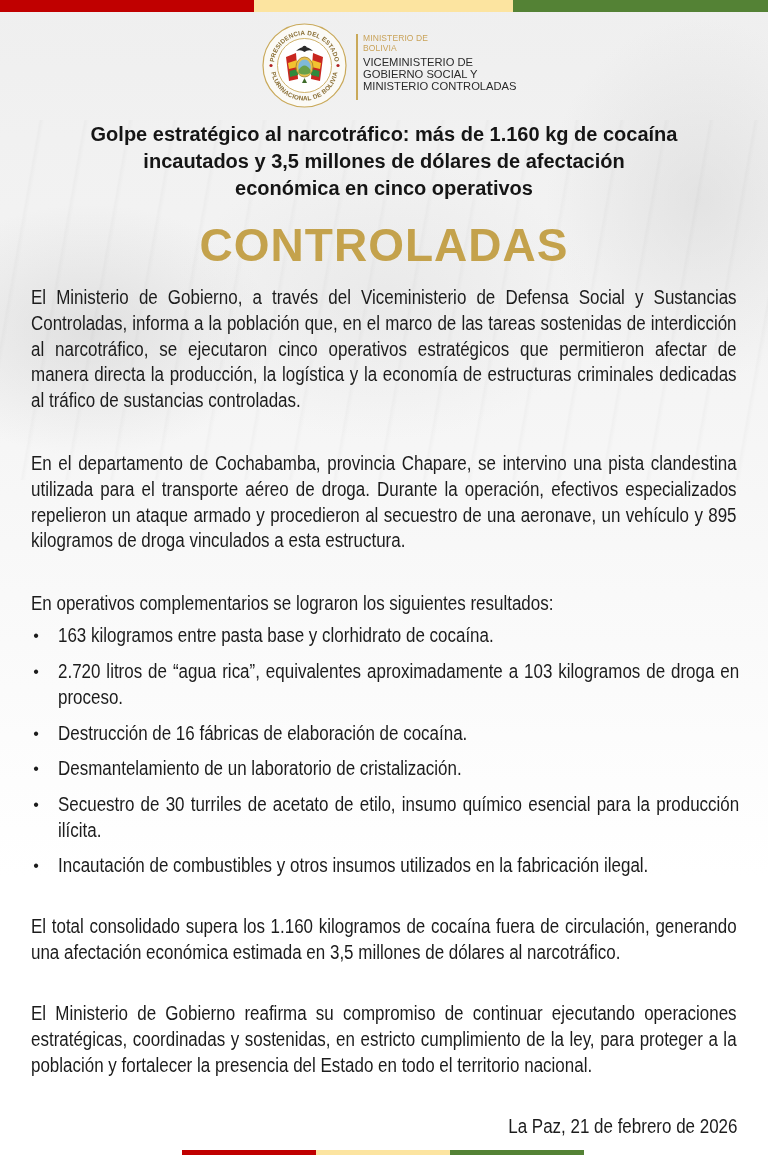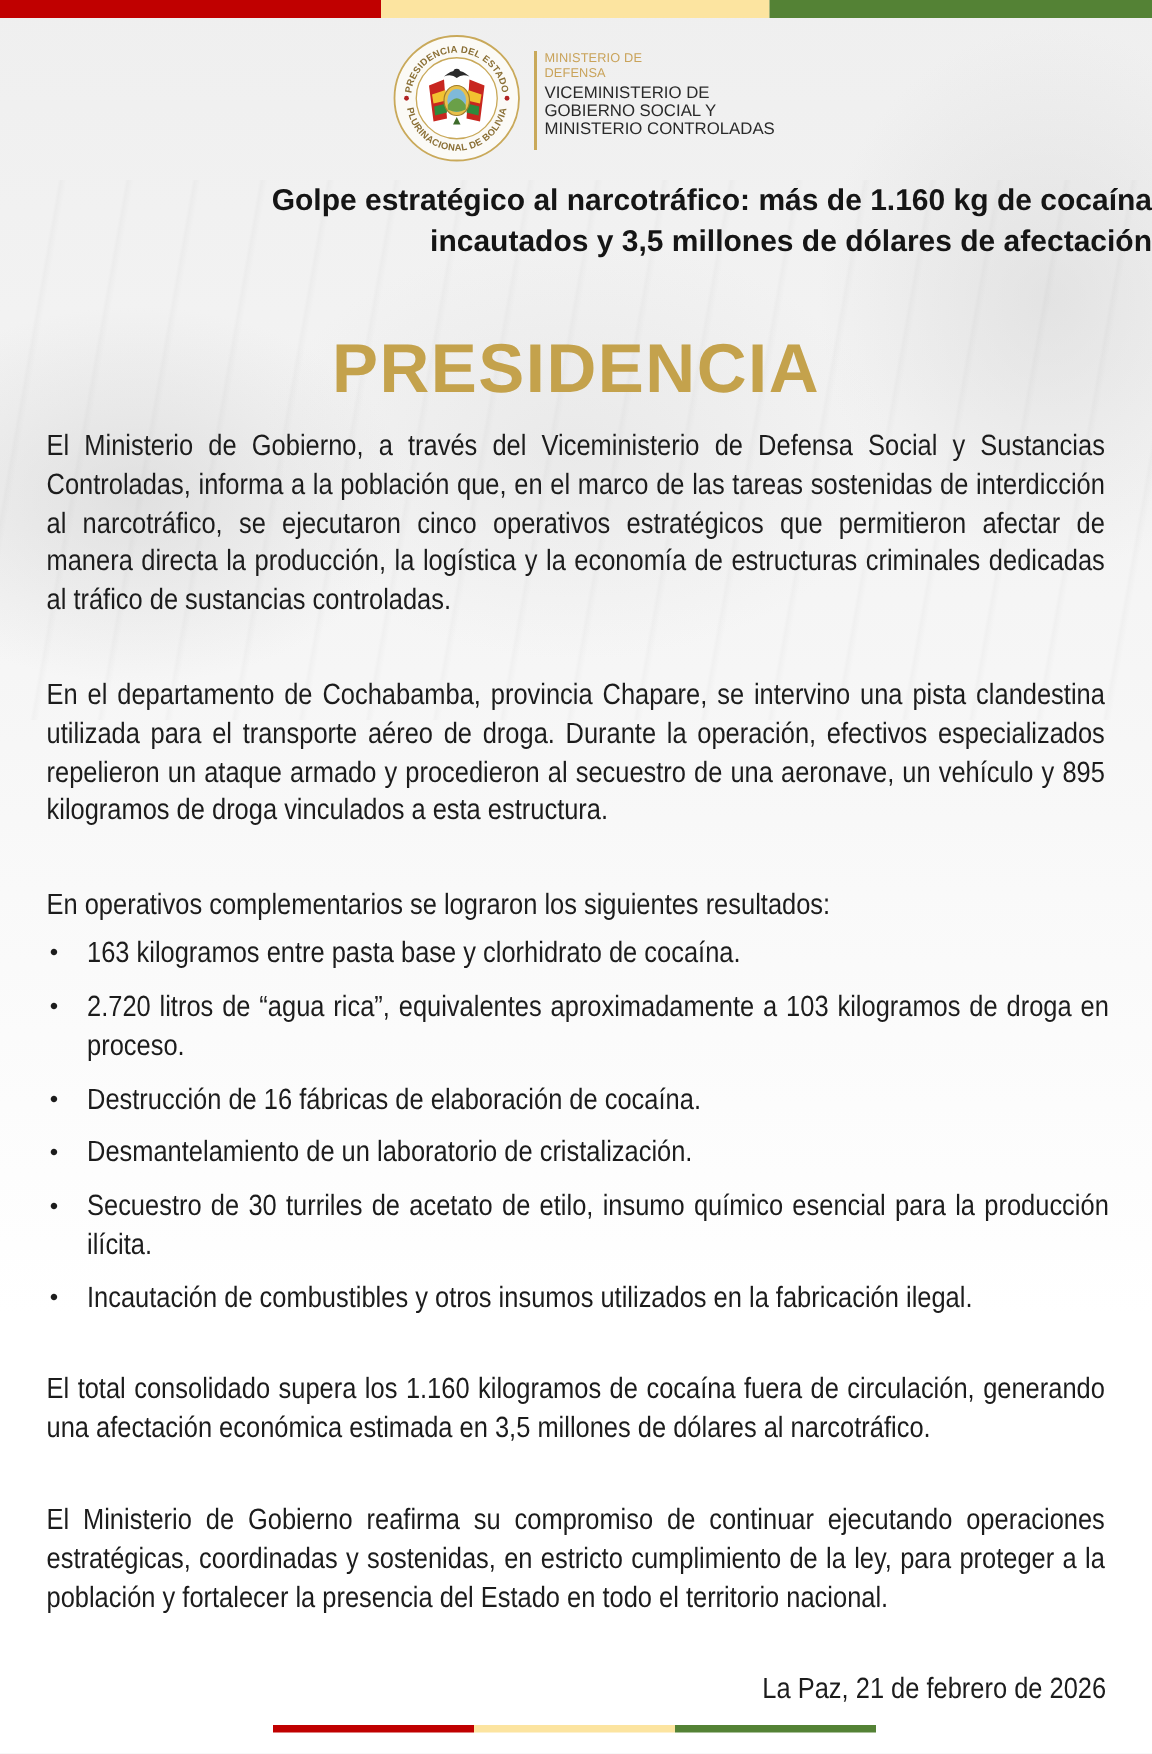--- a/index.html
+++ b/index.html
@@ -30,21 +30,21 @@
   .vdivider { position: absolute; left: 356px; top: 34px; width: 2px; height: 66px; background: #c9a95a; }
   .ministry {
     position: absolute; left: 363px; top: 34px; font-weight: normal; font-size: 8.5px;
     line-height: 9.5px; color: #c9a35a; letter-spacing: 0.1px;
   }
   .vicemin {
     position: absolute; left: 363px; top: 56px; font-weight: normal; font-size: 11.2px;
     line-height: 12px; color: #2a2a2a;
   }
   .title {
-    position: absolute; left: 0; top: 121px; width: 768px; text-align: right;
+    position: absolute; left: 0; top: 121px; width: 768px; text-align: center;
     font-weight: bold; font-size: 20px; line-height: 27px; color: #151515;
   }
   .title span { display: block; }
   .comunicado {
     position: absolute; left: 0; top: 219px; width: 768px; text-align: center;
     font-weight: bold; font-size: 46px; line-height: 52px; color: #c4a24c; letter-spacing: 1px;
   }
   .para {
     position: absolute; left: 31px; width: 811px;
     transform: scaleX(0.87); transform-origin: left top;
@@ -108,35 +108,36 @@
   <ellipse cx="42.5" cy="44" rx="8.5" ry="10" fill="#e8c04a" stroke="#a07c2a" stroke-width="0.8"></ellipse>
   <ellipse cx="42.5" cy="44" rx="6.3" ry="7.6" fill="#7fb9d9"></ellipse>
   <path d="M 36.5 47 Q 42.5 38 48.5 47 L 48.5 50 Q 42.5 53 36.5 50 Z" fill="#6aa048"></path>
   <path d="M 42.5 55 L 40 60 L 45 60 Z" fill="#3d6b2a"></path>
 </svg>
 
 <div class="vdivider"></div>
 
 <div class="ministry">
   <div>MINISTERIO DE</div>
-  <div>DEFENSA</div>
+  <div>BOLIVIA</div>
 </div>
 
 <div class="vicemin">
   <div>VICEMINISTERIO DE</div>
   <div>GOBIERNO SOCIAL Y</div>
   <div>MINISTERIO CONTROLADAS</div>
 </div>
 
 <h1 class="title" style="margin:0;">
   <span>Golpe estratégico al narcotráfico: más de 1.160 kg de cocaína</span>
   <span>incautados y 3,5 millones de dólares de afectación</span>
+  <span>económica en cinco operativos</span>
 </h1>
 
-<div class="comunicado">PRESIDENCIA</div>
+<div class="comunicado">CONTROLADAS</div>
 
 <p class="para" style="top:285px;margin:0;">El Ministerio de Gobierno, a través del Viceministerio de Defensa Social y Sustancias Controladas, informa a la población que, en el marco de las tareas sostenidas de interdicción al narcotráfico, se ejecutaron cinco operativos estratégicos que permitieron afectar de manera directa la producción, la logística y la economía de estructuras criminales dedicadas al tráfico de sustancias controladas.</p>
 <p class="para" style="top:451px;margin:0;">En el departamento de Cochabamba, provincia Chapare, se intervino una pista clandestina utilizada para el transporte aéreo de droga. Durante la operación, efectivos especializados repelieron un ataque armado y procedieron al secuestro de una aeronave, un vehículo y 895 kilogramos de droga vinculados a esta estructura.</p>
 <p class="para" style="top:591px;margin:0;">En operativos complementarios se lograron los siguientes resultados:</p>
 
 <div>
   <div>
     <span class="bullet-dot" style="top:623px;">•</span>
     <span class="bullet-text" style="top:623px;">163 kilogramos entre pasta base y clorhidrato de cocaína.</span>
   </div>

